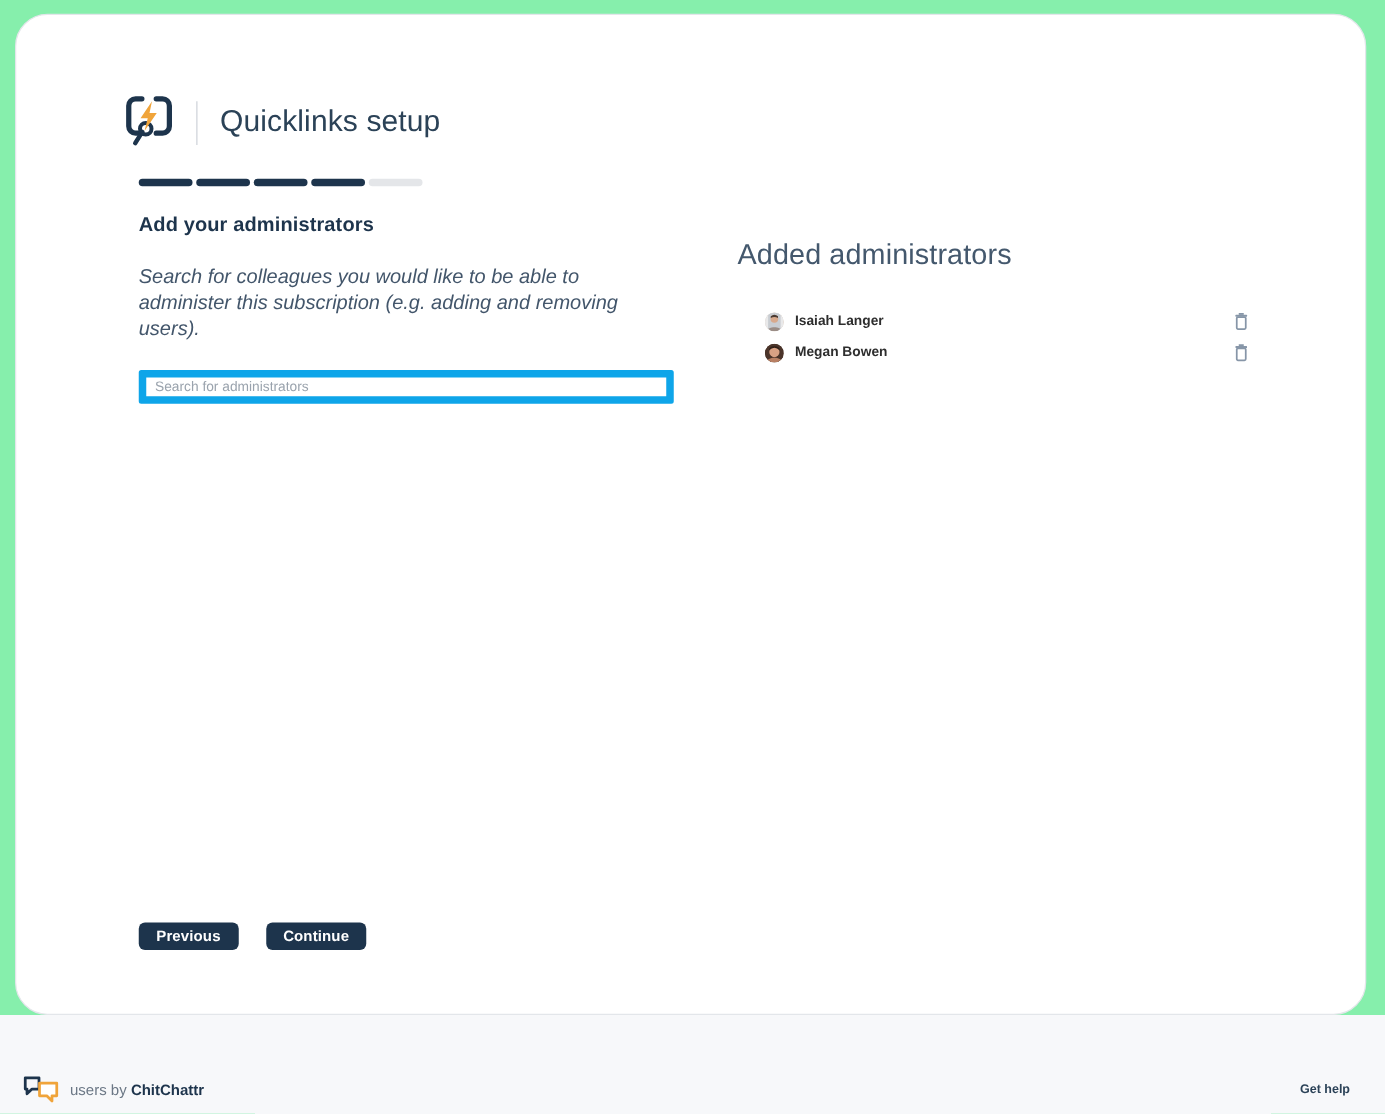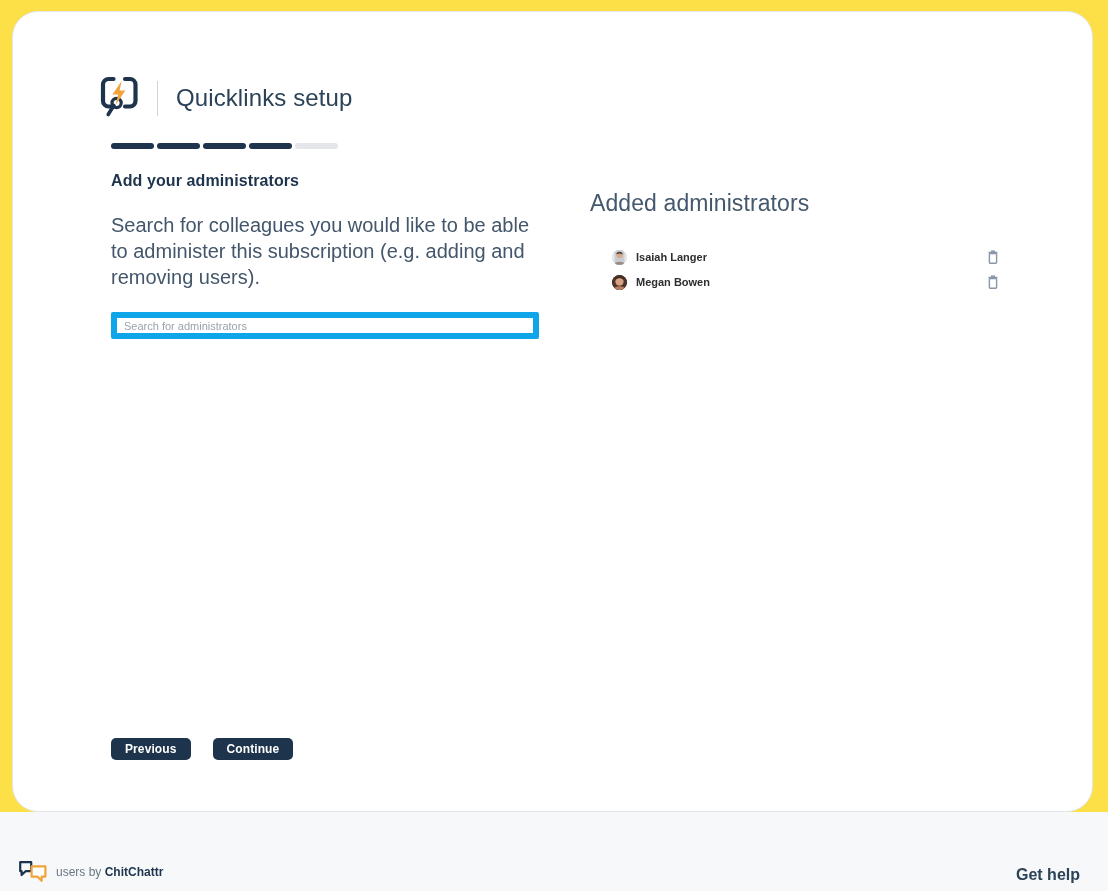--- a/index.html
+++ b/index.html
@@ -6,21 +6,21 @@
   html, body {
     margin: 0; padding: 0;
     width: 1108px; height: 891px;
     background: #f7f8fa;
     font-family: "Liberation Sans", sans-serif;
     -webkit-font-smoothing: antialiased;
   }
   .page {
     position: relative;
     width: 1108px; height: 891px;
-    background: #fde047;
+    background: #86efac;
     overflow: hidden;
   }
 
   
   .card {
     position: absolute;
     left: 12px; top: 11px;
     width: 1081px; height: 801px;
     background: #ffffff;
     border: 1px solid #e3e6ea;
@@ -70,25 +70,26 @@
     width: 430px;
   }
   .step-title {
     font-size: 16px;
     font-weight: bold;
     color: #1d344c;
     margin: 0 0 22px 0;
     letter-spacing: 0.1px;
   }
   .step-desc {
-    font-size: 20px;
+    font-size: 16px;
     line-height: 1.3;
     color: #43566b;
     margin: 0 0 22px 0;
     width: 428px;
+    font-style: italic;
   }
   .search-input {
     display: block;
     width: 428px; height: 27px;
     border: 6px solid #0ea5e9;
     border-radius: 2px;
     background: #ffffff;
     padding: 0 7px;
     font-family: "Liberation Sans", sans-serif;
     font-size: 11px;
@@ -184,21 +185,21 @@
   }
   .footer-logo { width: 30px; height: 24px; display: block; }
   .footer-text {
     font-size: 12px;
     color: #6b7785;
   }
   .footer-text b { color: #1d344c; }
   .get-help {
     position: absolute;
     right: 28px; top: 866px;
-    font-size: 16px;
+    font-size: 10px;
     font-weight: bold;
     color: #2b4257;
     text-decoration: none;
     cursor: pointer;
   }
 </style>
 </head>
 <body>
 
 <div class="page">

